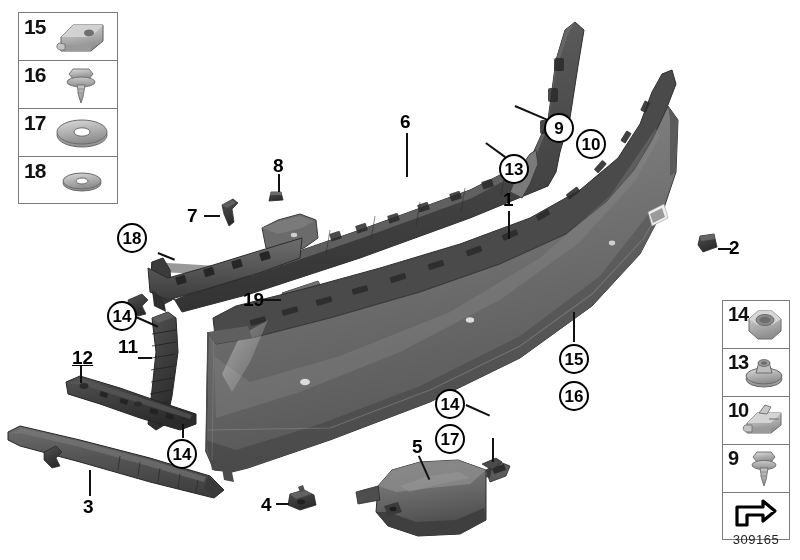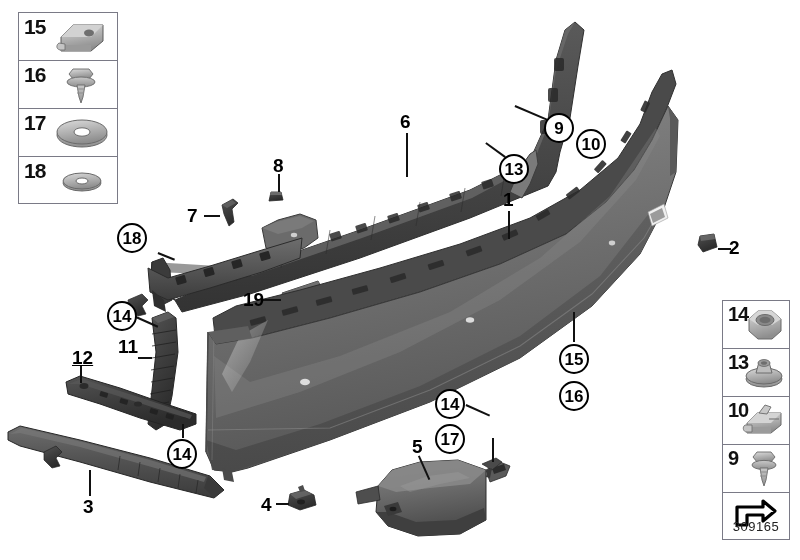--- a/index.html
+++ b/index.html
@@ -16,21 +16,21 @@
               color:#111;letter-spacing:-1px;line-height:1;}
   .legend-art{position:absolute;right:4px;top:2px;width:62px;height:44px;}
 
   #legend-left{left:18px;top:12px;width:100px;height:192px;}
   #legend-left .legend-row{height:48px;}
   #legend-right{left:722px;top:300px;width:68px;height:240px;}
   #legend-right .legend-row{height:48px;}
   #legend-right .legend-num{font-size:20px;}
   #legend-right .legend-art{right:2px;width:46px;height:44px;}
 
-  .partnum{position:absolute;left:722px;top:519px;width:68px;text-align:center;
+  .partnum{position:absolute;left:722px;top:532px;width:68px;text-align:center;
            font-size:13px;color:#222;letter-spacing:.5px;}
 
   
   .num{position:absolute;font-size:19px;font-weight:bold;color:#000;line-height:1;
        white-space:nowrap;}
   .circ{position:absolute;width:30px;height:30px;border:2px solid #000;border-radius:50%;
         background:#fff;color:#000;font-size:17px;font-weight:bold;
         display:flex;align-items:center;justify-content:center;line-height:1;
         box-sizing:border-box;}
   .lead{position:absolute;background:#111;}

